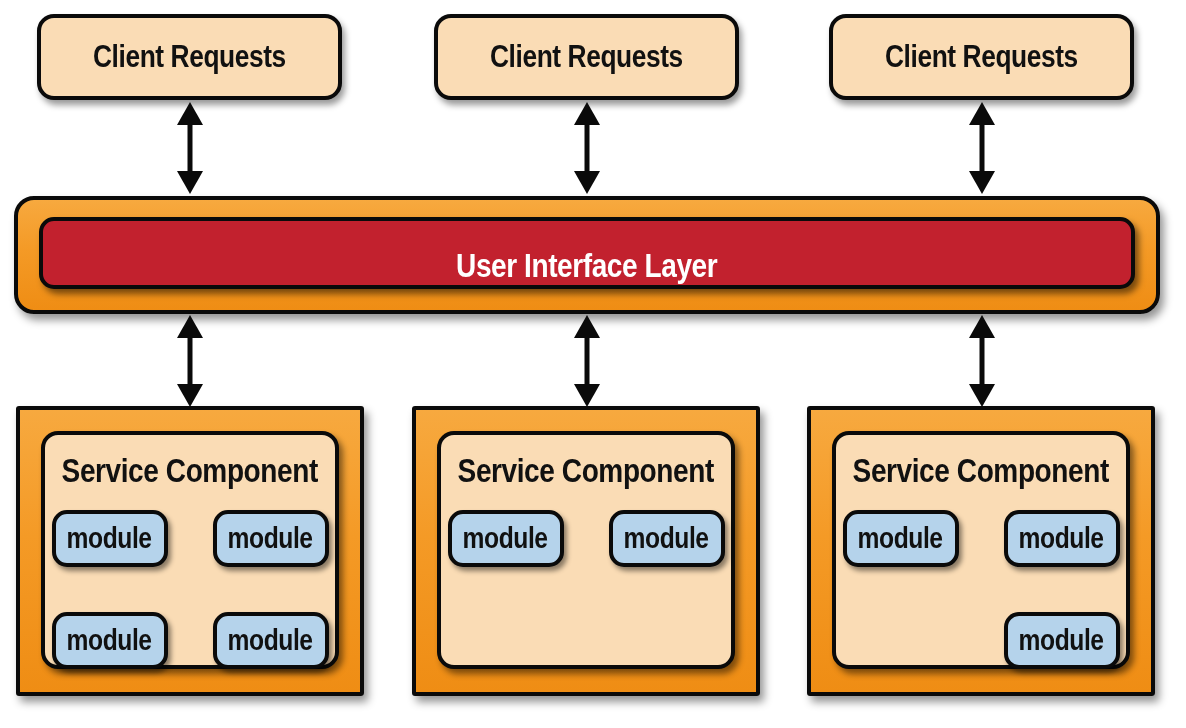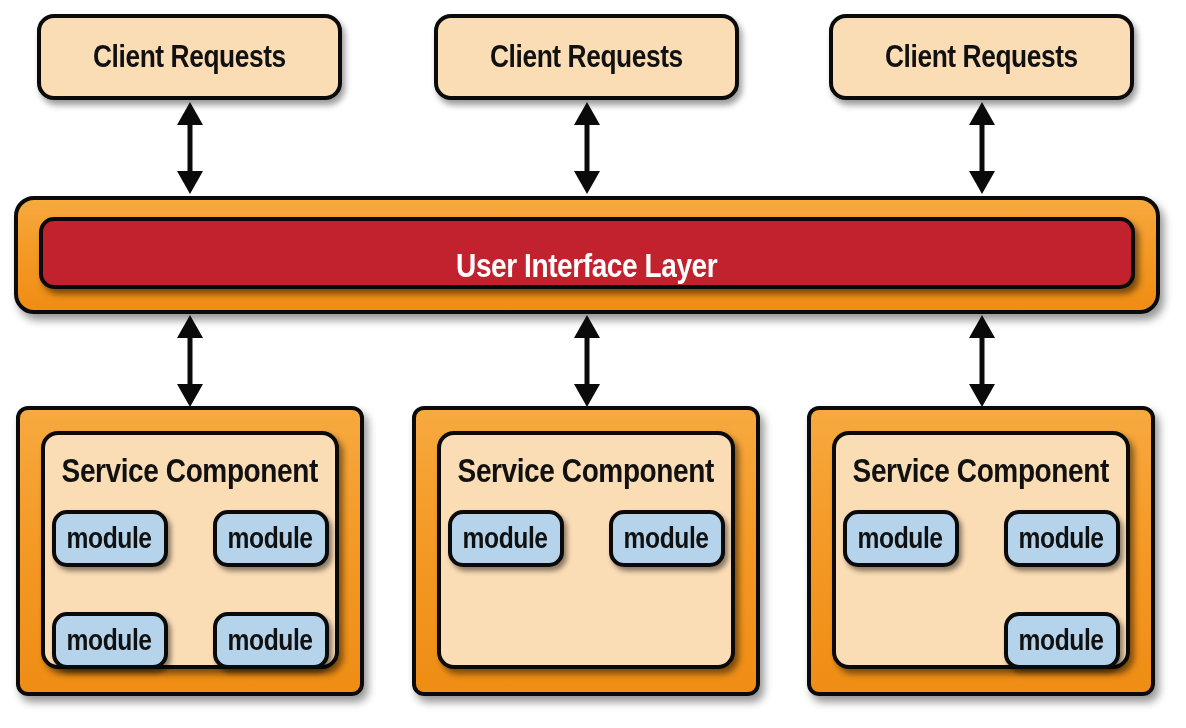--- a/index.html
+++ b/index.html
@@ -104,21 +104,21 @@
   .ui-inner .txt { color: #ffffff; }
 
   
   .svc-outer {
     position: absolute;
     top: 406px;
     width: 348px;
     height: 290px;
     background: linear-gradient(180deg, #f7a93f 0%, var(--accent-orange) 45%, #ef8d14 100%);
     border: 4px solid var(--border-black);
-    border-radius: 12px;
+    border-radius: 3px;
     box-shadow: 4px 6px 8px rgba(0,0,0,0.42);
   }
   .svc-inner {
     position: absolute;
     left: 21px;
     right: 21px;
     top: 21px;
     bottom: 23px;
     background: var(--box-fill);
     border: 4px solid var(--border-black);

